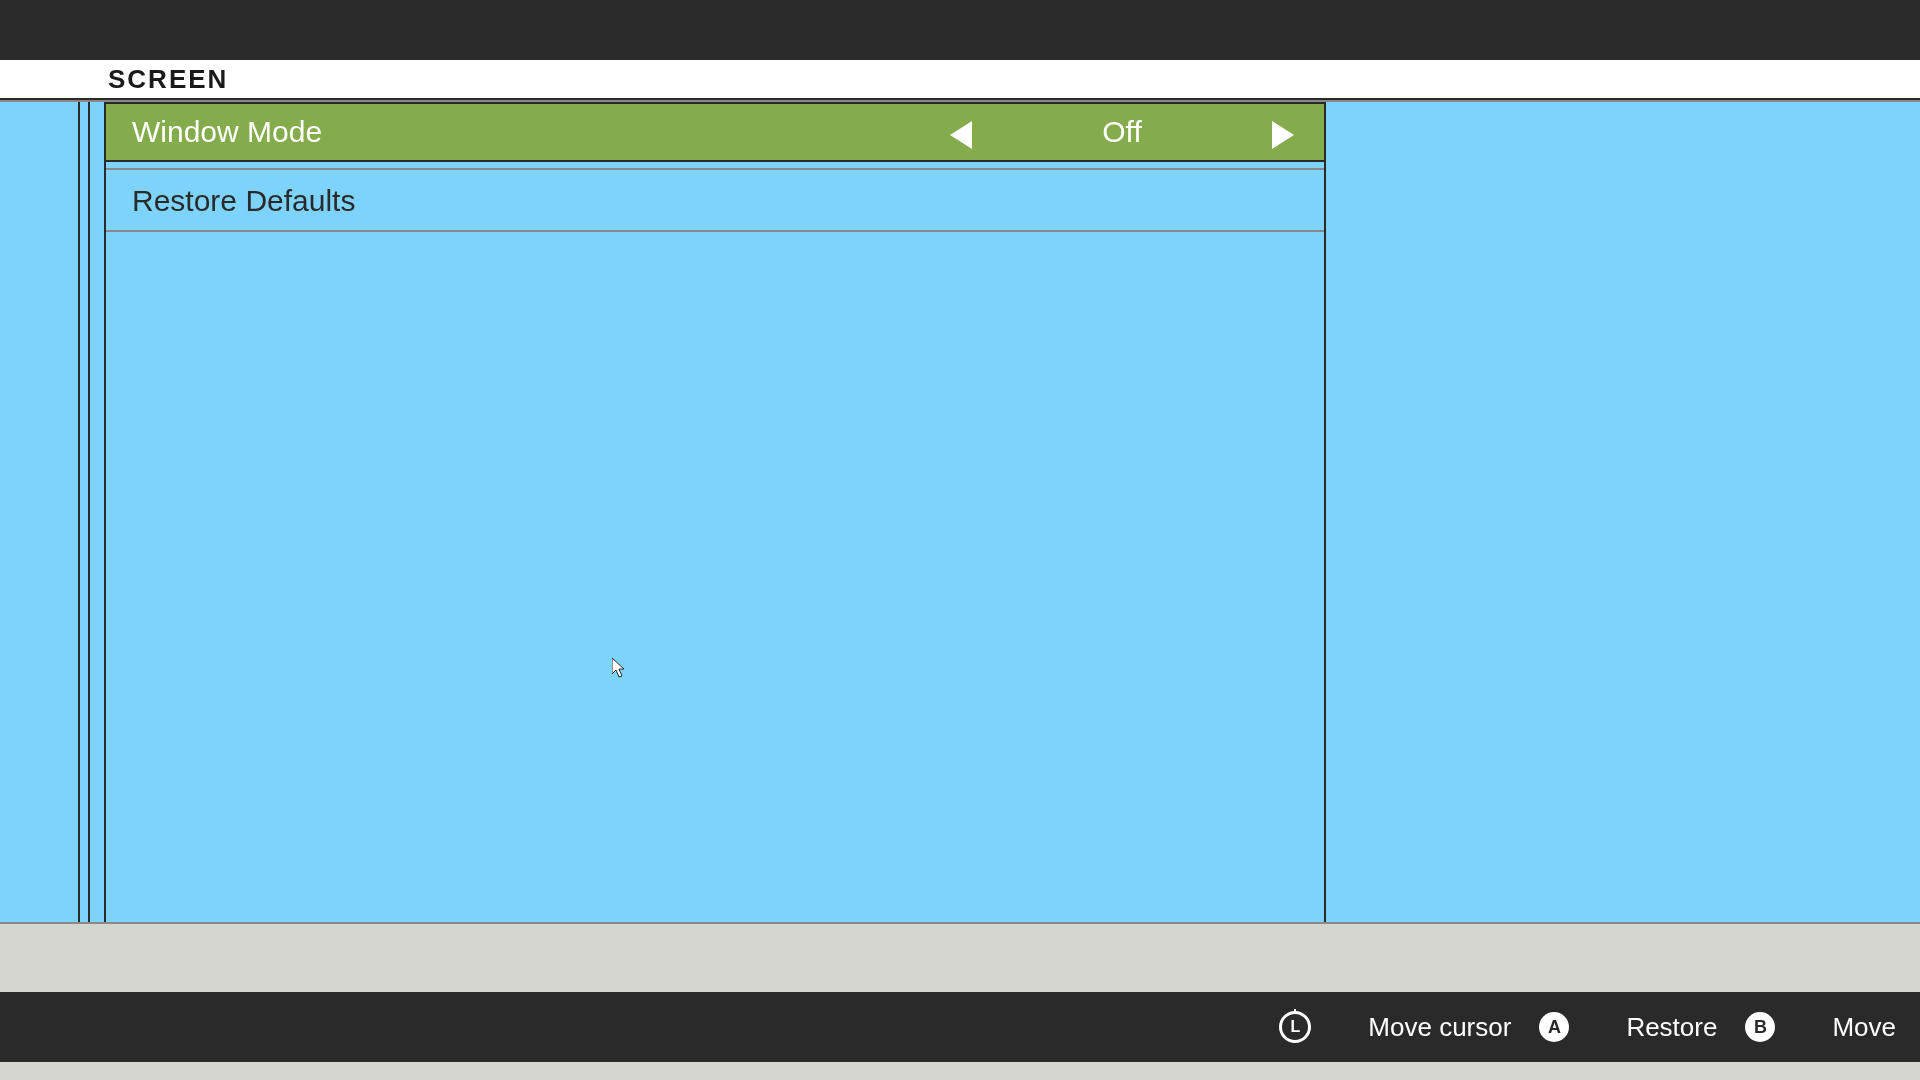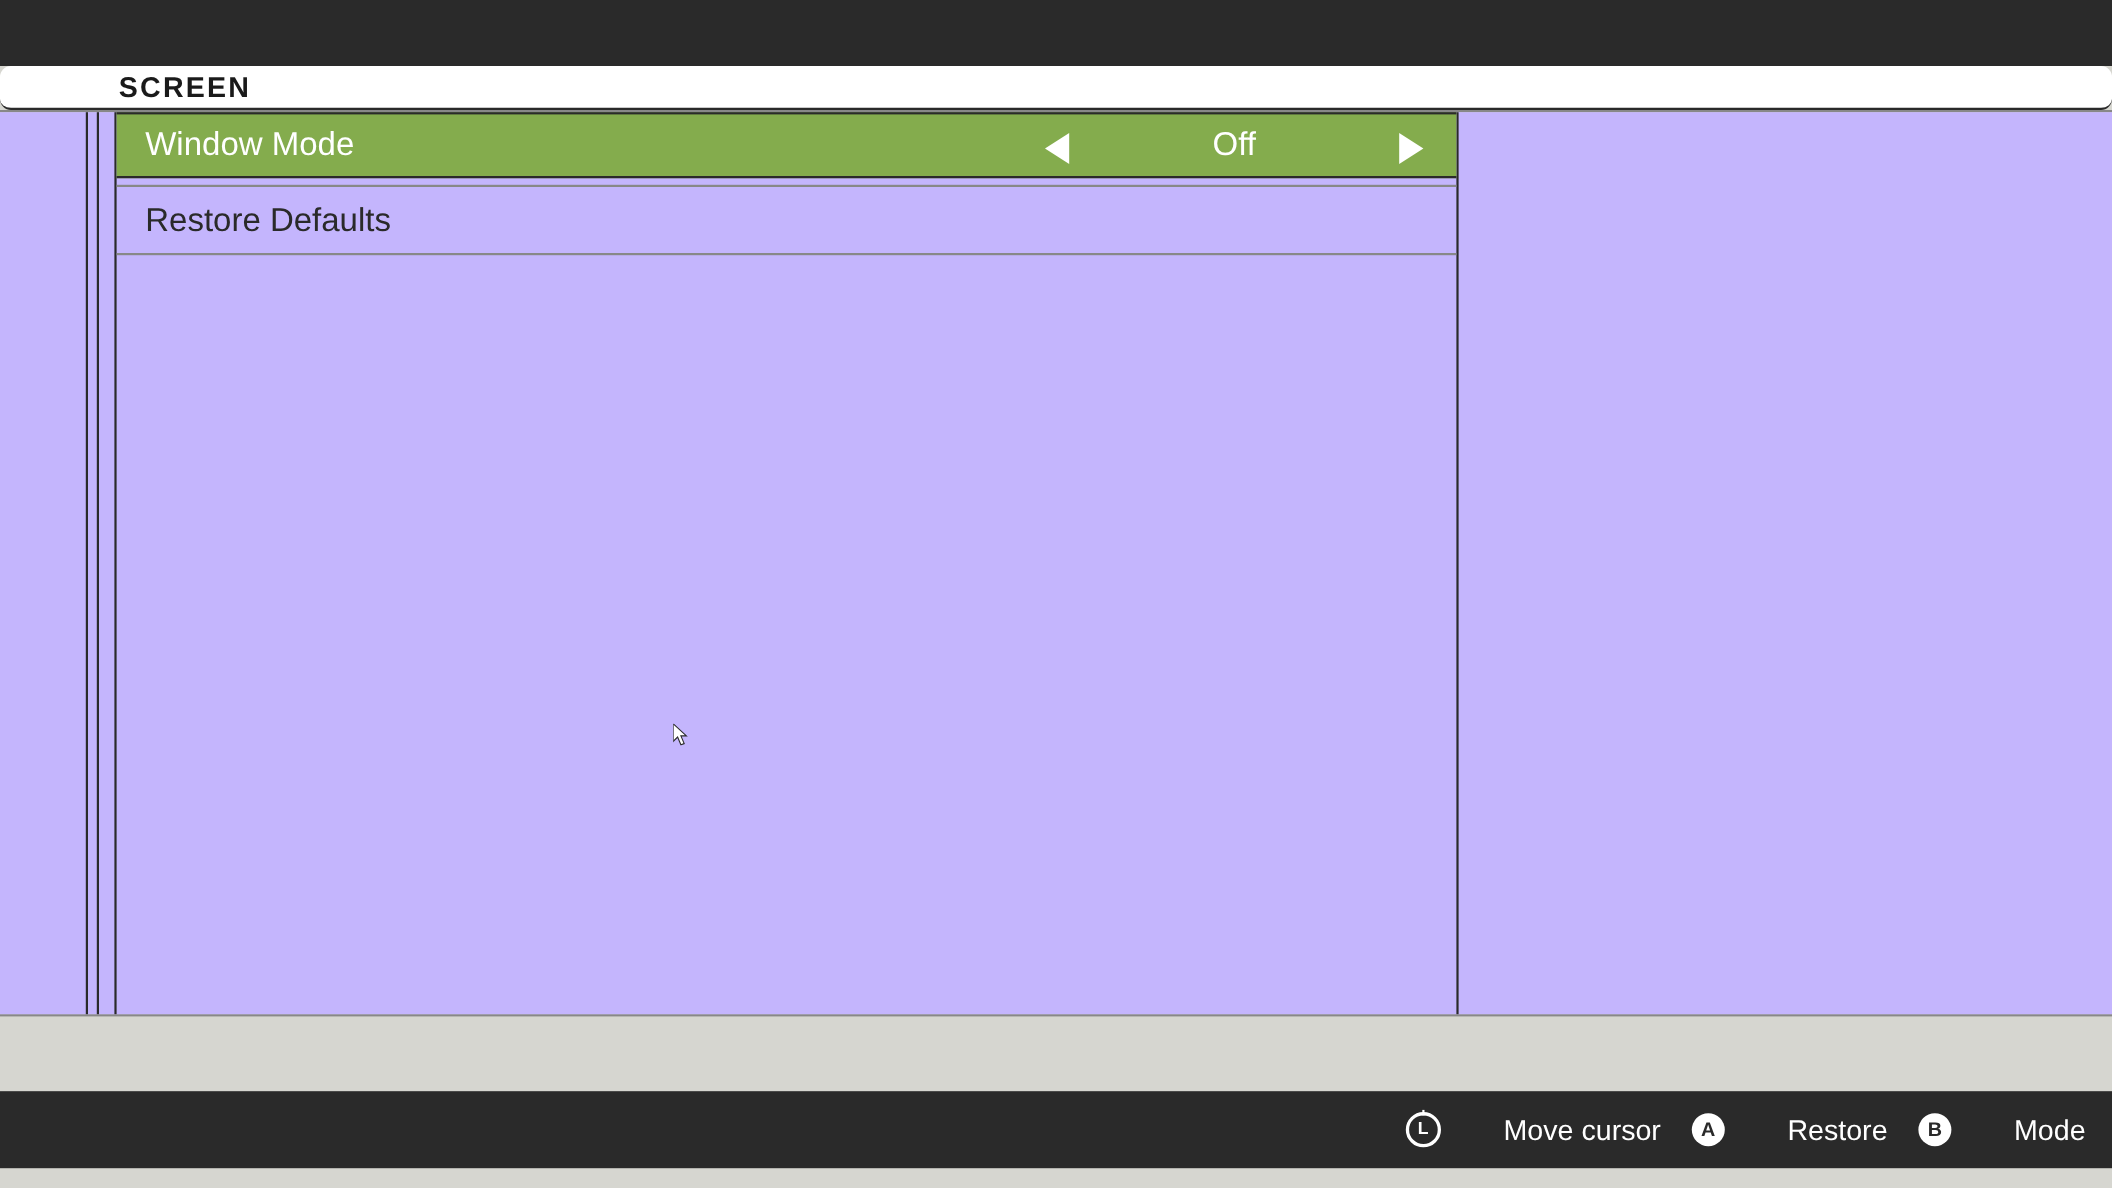--- a/index.html
+++ b/index.html
@@ -24,40 +24,39 @@
     }
     
     .header {
       width: 100%;
       height: 40px;
       background: #ffffff;
       display: flex;
       align-items: center;
       padding-left: 108px;
       border-bottom: 2px solid #2a2a2a;
-      border-radius: 10px;
     }
     
     .header-title {
       font-size: 26px;
       font-weight: bold;
       letter-spacing: 2px;
       color: #1a1a1a;
     }
     
     .thin-line {
       width: 100%;
       height: 2px;
       background: #888;
     }
     
     .content-area {
       width: 100%;
       height: 820px;
-      background: #c4b5fd;
+      background: #7dd3fc;
       position: relative;
       padding-top: 12px;
     }
     
     .sidebar {
       position: absolute;
       left: 78px;
       top: 0;
       width: 12px;
       height: 100%;
@@ -268,19 +267,19 @@
   <div class="footer-item">
     <div class="stick-badge">L</div>
     <span class="footer-label">Move cursor</span>
   </div>
   <div class="footer-item">
     <div class="button-badge">A</div>
     <span class="footer-label">Restore</span>
   </div>
   <div class="footer-item">
     <div class="button-badge">B</div>
-    <span class="footer-label">Mode</span>
+    <span class="footer-label">Move</span>
   </div>
 </div>
 
 <svg class="cursor" viewBox="0 0 16 20">
   <path d="M 0 0 L 0 16 L 4 12 L 7 19 L 10 18 L 7 11 L 12 11 Z" fill="#ffffff" stroke="#2a2a2a" stroke-width="1"></path>
 </svg>
 
 </body></html>

